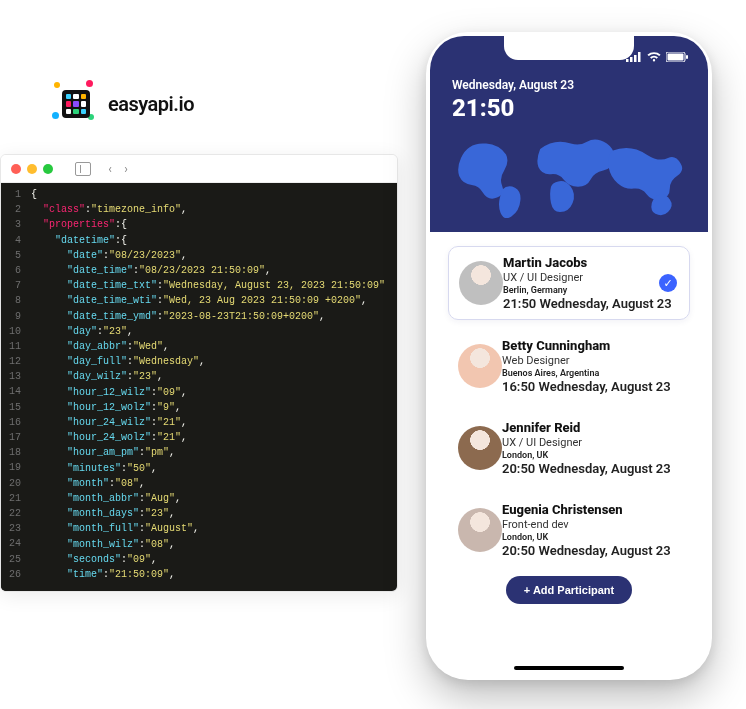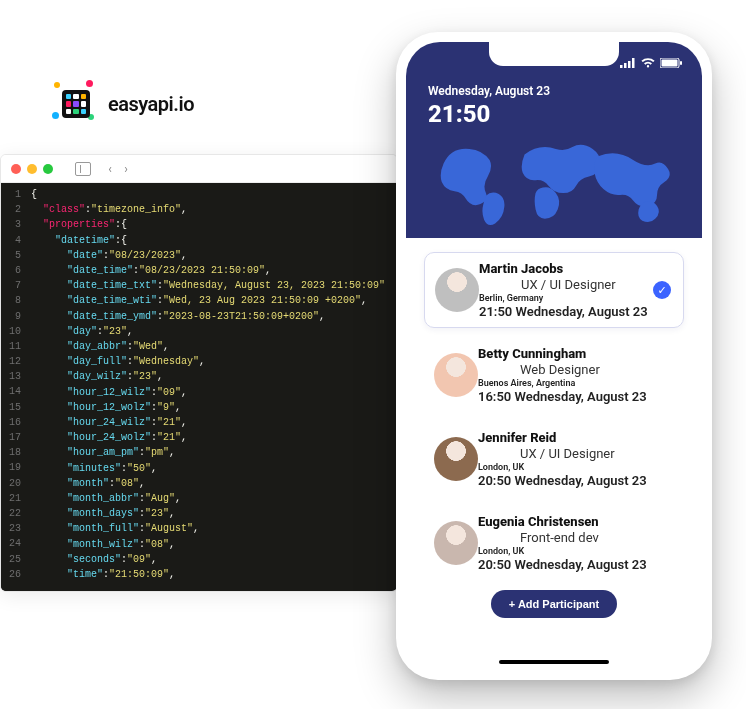--- a/index.html
+++ b/index.html
@@ -137,26 +137,26 @@
   .pln-white { color: #f8f8f2; }
   .key-red { color: #f92672; }
   .key-blue { color: #66d9ef; }
   .val-yel { color: #e6db74; }
 
   
   .phone {
     position: absolute;
     right: 34px;
     top: 32px;
-    width: 316px;
+    width: 286px;
     height: 648px;
     background: #fff;
     border-radius: 42px;
     box-shadow: 0 18px 40px rgba(0,0,0,0.25), 0 4px 12px rgba(0,0,0,0.1);
-    padding: 10px;
+    padding: 4px;
   }
   .phone-screen {
     width: 100%;
     height: 100%;
     border-radius: 34px;
     overflow: hidden;
     background: #fff;
     display: flex;
     flex-direction: column;
     position: relative;
@@ -251,23 +251,22 @@
     flex-direction: column;
     gap: 1px;
     min-width: 0;
   }
   .p-name {
     font-size: 13px;
     font-weight: 800;
     color: #111;
   }
   .p-role {
-    font-size: 13px;
+    font-size: 11px;
     color: #333;
-    margin-left: 42px;
   }
   .p-loc {
     font-size: 9px;
     color: #222;
     font-weight: 600;
   }
   .p-time {
     font-size: 13px;
     color: #222;
     font-weight: 600;

